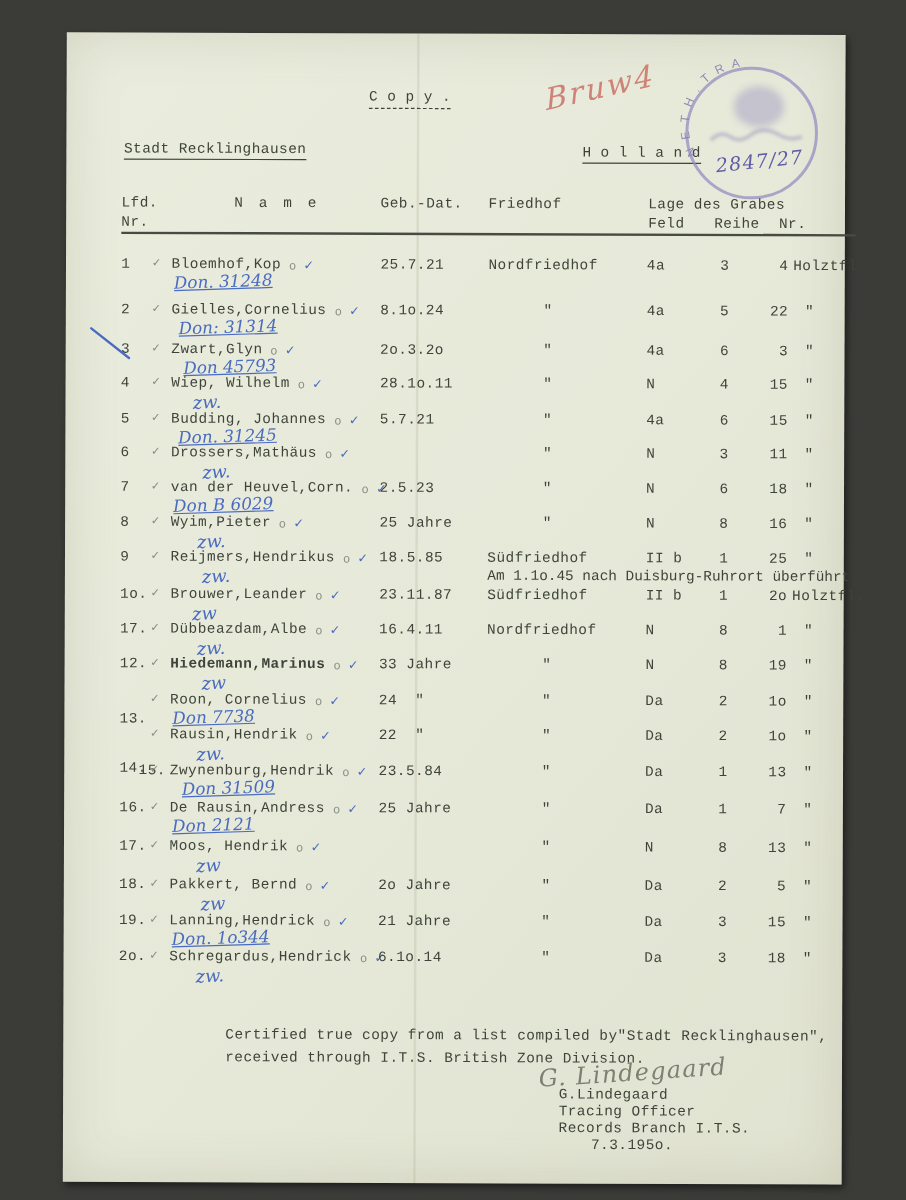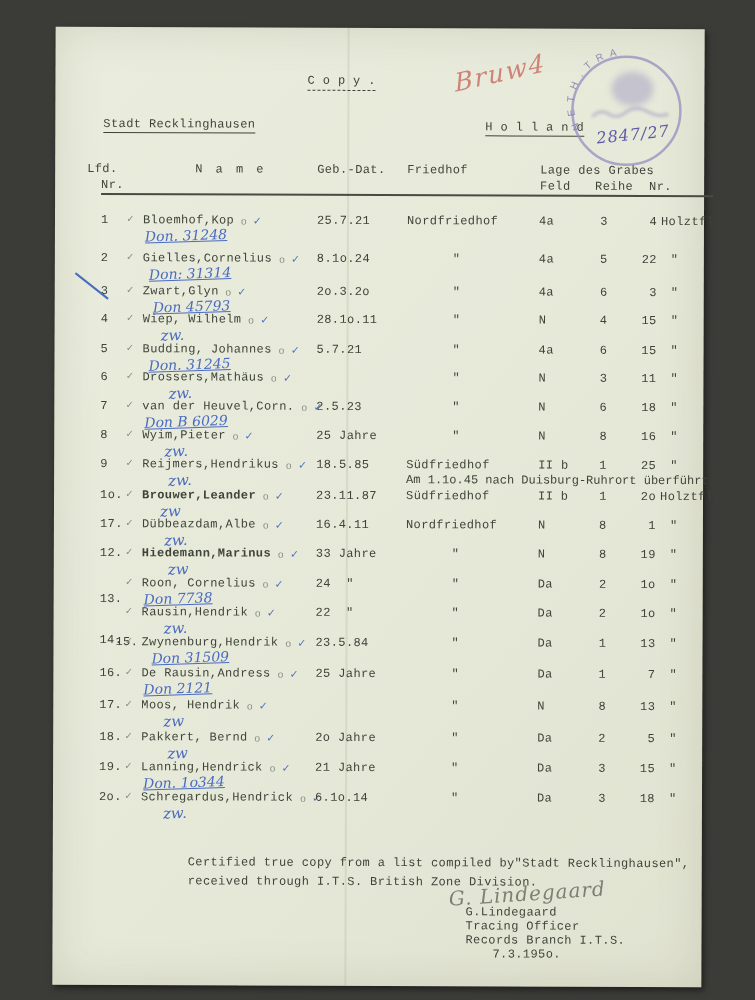--- a/index.html
+++ b/index.html
@@ -48,21 +48,21 @@
         <path id="arcp" d="M 22,86 A 49,49 0 0 1 96,24"></path>
       </defs>
     <text font-size="10" font-family="Liberation Sans, sans-serif" fill="#837aae" opacity=".85" letter-spacing="2">
       <textPath href="#arcp">N E T H .  T R A</textPath>
     </text>
     <ellipse cx="74" cy="46" rx="21" ry="17" fill="#9289bd" opacity=".40" style="filter:blur(3px)"></ellipse>
     <path d="M 34,74 q 8,-8 16,-3 q 8,6 18,-2 q 10,-7 22,0 q 10,6 20,2" fill="none" stroke="#9289bd" stroke-width="3" opacity=".45" style="filter:blur(1.5px)"></path>
   </svg>
   <span class="stampnum">2847/27</span>
 
-  <span class="t" style="left:32px;top:135px;">Lfd.</span>
+  <span class="t" style="left:46px;top:135px;">Lfd.</span>
   <span class="t" style="left:46px;top:151px;">Nr.</span>
   <span class="t" style="left:140px;top:135px;letter-spacing:3px;">N a m e</span>
   <span class="t" style="left:262px;top:135px;">Geb.-Dat.</span>
   <span class="t" style="left:352px;top:135px;">Friedhof</span>
   <span class="t" style="left:485px;top:135px;">Lage des Grabes</span>
   <span class="t" style="left:485px;top:151px;">Feld</span>
   <span class="t" style="left:540px;top:151px;">Reihe</span>
   <span class="t" style="left:594px;top:151px;">Nr.</span>
   <div class="hdrline"></div>
 
@@ -189,21 +189,21 @@
     <span class="c" style="left:484px;">II b</span>
     <span class="c" style="left:536px;width:26px;text-align:center;">1</span>
     <span class="c" style="left:560px;width:42px;text-align:right;">25</span>
     <span class="c" style="left: 616px;">"</span>
     <span class="c" style="left:352px;top:15px;letter-spacing:0;">Am 1.1o.45 nach Duisburg-Ruhrort überführt</span>
     <span class="ink ann-zw" style="left: 114px; top: 14px;">zw.</span>
   </div>
       <div class="row" style="top: 461px;">
     <span class="c" style="left:46px;width:32px;">1o.</span>
     <span class="c pcheck" style="left:72px;top:-1px;">✓</span>
-    <span class="c" style="left:88px;font-weight:bold;">Brouwer,Leander</span>
+    <span class="c" style="left:88px;">Brouwer,Leander</span>
     <span class="c mk" style="left: 208.75px;"><span class="circ">o</span> <span class="bluev">✓</span></span>
     <span class="c" style="left:262px;">23.11.87</span>
     <span class="c" style="left: 352px;">Südfriedhof</span>
     <span class="c" style="left:484px;">II b</span>
     <span class="c" style="left:536px;width:26px;text-align:center;">1</span>
     <span class="c" style="left:560px;width:42px;text-align:right;">2o</span>
     <span class="c" style="left: 606px;">Holztfl.</span>
     <span class="c" style="left:352px;top:15px;letter-spacing:0;"></span>
     <span class="ink ann-zw" style="left: 106px; top: 14px;">zw</span>
   </div>

